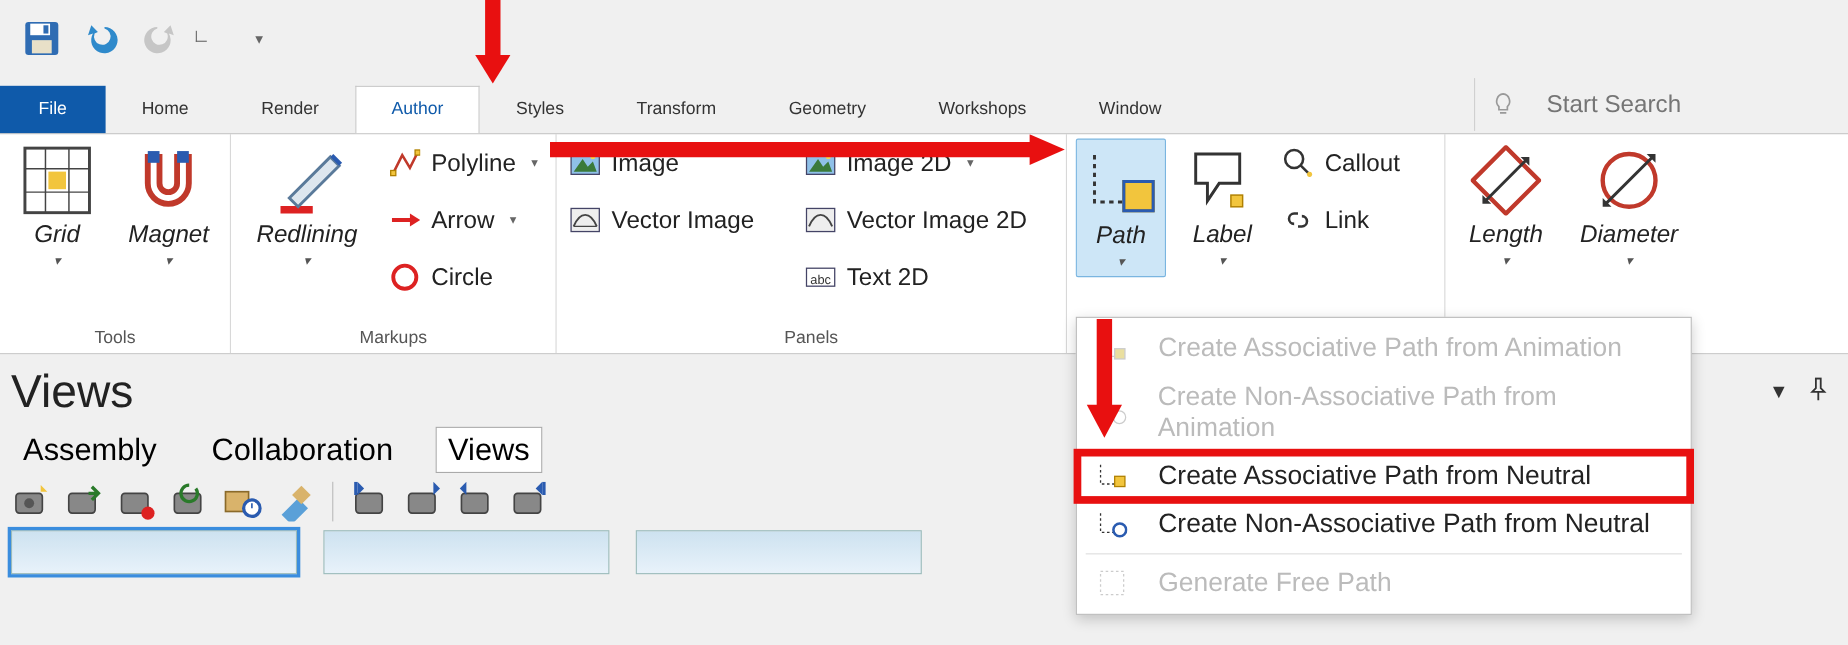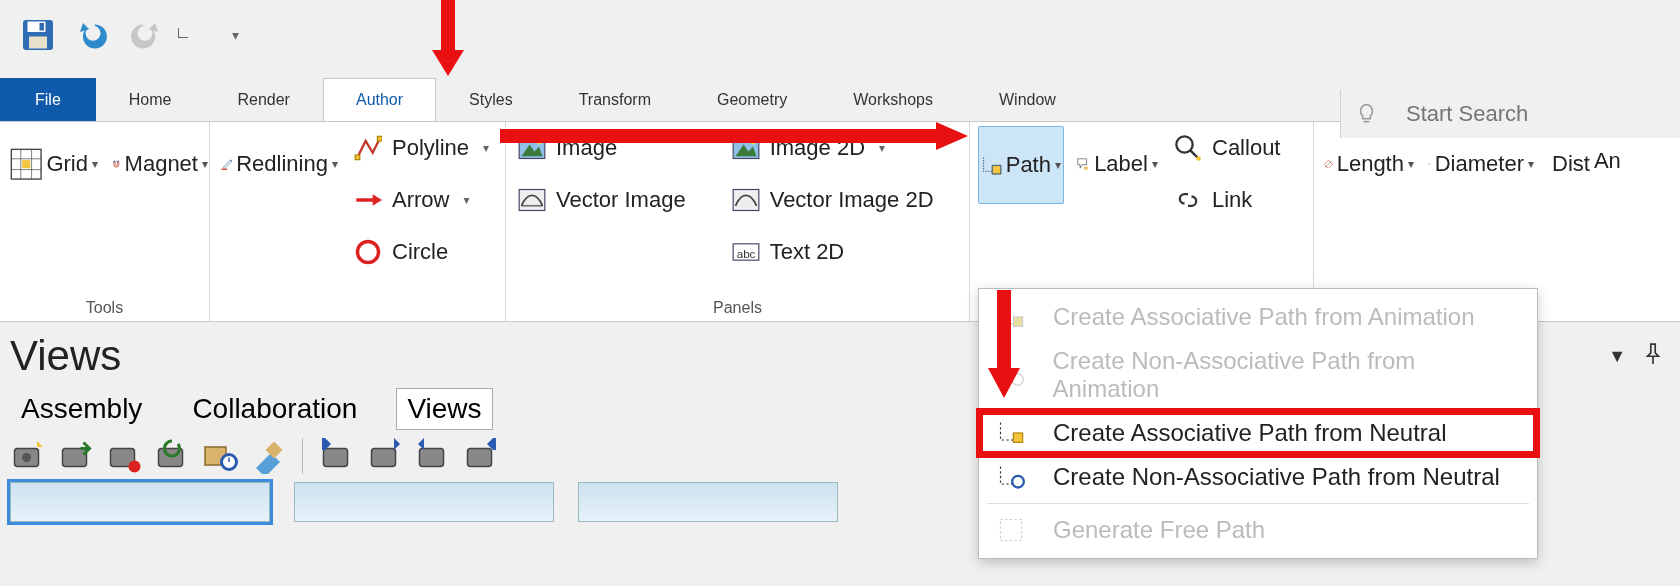--- a/index.html
+++ b/index.html
@@ -11,29 +11,29 @@
 .qat-btn svg { width: 36px; height: 36px; }
 .qat-drop { width: 10px; height: 10px; border-left: 1px solid #666; border-bottom: 1px solid #666; margin-left: -4px; transform: translateY(-2px); align-self: center; }
 
 
 .tabs { display: flex; height: 52px; align-items: flex-end; border-bottom: 1px solid #c8c8c8; position: relative; }
 .tab { padding: 12px 32px; font-size: 16px; color: #333; cursor: pointer; border: 1px solid transparent; border-bottom: none; }
 .tab.file { background: #0f5aaa; color: #fff; padding: 12px 34px; }
 .tab.active { background: #fff; border-color: #c8c8c8; color: #0f5aaa; }
 
 
-.search-area { position: absolute; right: 0; top: 20px; display: flex; align-items: center; gap: 28px; padding: 6px 14px; width: 340px; border-left: 1px solid #d0d0d0; height: 48px; background:#f0f0f0;}
+.search-area { position: absolute; right: 0; top: 1px; display: flex; align-items: center; gap: 28px; padding: 6px 14px; width: 340px; border-left: 1px solid #d0d0d0; height: 48px; background:#f0f0f0;}
 .search-area input { border: none; background: transparent; font-size: 22px; color: #777; outline: none; width: 260px; }
 
 
 .ribbon { background: #fff; height: 200px; display: flex; border-bottom: 1px solid #c8c8c8; }
 .group { border-right: 1px solid #d8d8d8; display: flex; flex-direction: column; padding: 4px 8px 2px 8px; }
 .group-body { flex: 1; display: flex; align-items: flex-start; gap: 10px; }
 .group-label { text-align: center; font-size: 16px; color: #555; padding: 4px 0 2px 0; }
-.big-btn { width: 90px; display: flex; flex-direction: row; align-items: center; gap: 4px; cursor: pointer; padding: 6px 2px; border-radius: 2px; }
+.big-btn { width: 90px; display: flex; flex-direction: column; align-items: center; gap: 4px; cursor: pointer; padding: 6px 2px; border-radius: 2px; font-style: italic; }
 .big-btn.sel { background: #cde6f7; border:1px solid #7ab5e0; }
 .big-btn .ico { width: 64px; height: 64px; display:flex; align-items:center; justify-content:center; }
 .big-btn .lbl { font-size: 22px; color: #222; }
 .drop-caret { font-size: 12px; color: #555; }
 .stack { display: flex; flex-direction: column; gap: 20px; padding-top: 6px; }
 .row-btn { display: flex; align-items: center; gap: 10px; font-size: 22px; color: #222; cursor: pointer; padding: 2px 4px; }
 .row-btn .sm-ico { width: 28px; height: 28px; display:flex; align-items:center; justify-content:center; }
 .row-btn .caret { font-size: 12px; color:#666; margin-left: 4px;}
 
 
@@ -178,20 +178,21 @@
         <div class="row-btn">
           <span class="sm-ico">
               <svg viewBox="0 0 24 24">
                 <circle cx="12" cy="12" r="9" fill="none" stroke="#d22" stroke-width="3"></circle>
               </svg>
             </span>
           <span>Circle</span>
         </div>
       </div>
     </div>
+    <div class="group-label">Markups</div>
   </div>
 
   <div class="group" style="width:464px">
     <div class="group-body">
       <div class="stack" style="width:206px">
         <div class="row-btn">
           <span class="sm-ico">
               <svg viewBox="0 0 24 24">
                 <rect x="1" y="3" width="22" height="18" fill="#8fc0e8" stroke="#446"></rect>
                 <polygon points="3,19 10,9 14,15 18,11 21,19" fill="#3a7a3a"></polygon>
@@ -311,31 +312,20 @@
         <div class="ico">
             <svg viewBox="0 0 48 48">
               <circle cx="24" cy="24" r="18" fill="none" stroke="#c0392b" stroke-width="3"></circle>
               <line x1="8" y1="40" x2="40" y2="8" stroke="#333" stroke-width="2"></line>
               <polygon points="6,42 12,42 6,36" fill="#333"></polygon>
               <polygon points="42,6 36,6 42,12" fill="#333"></polygon>
             </svg>
           </div>
         <div class="lbl">Diameter</div>
         <div class="drop-caret">▾</div>
-      </div>
-      <div class="big-btn" style="width:70px">
-        <div class="ico">
-            <svg viewBox="0 0 48 48">
-              <line x1="6" y1="10" x2="6" y2="38" stroke="#c0392b" stroke-width="3"></line>
-              <line x1="42" y1="10" x2="42" y2="38" stroke="#c0392b" stroke-width="3"></line>
-              <line x1="8" y1="24" x2="40" y2="24" stroke="#333" stroke-width="2"></line>
-            </svg>
-          </div>
-        <div class="lbl"><span>Dist</span></div>
-        <div class="lbl" style="margin-top:-6px"><span>An</span></div>
       </div>
     </div>
     <div class="group-label">&nbsp;</div>
   </div>
 
 </div>
 
 <div>
   <div class="views-title-bar">
     <div class="views-title">Views</div>

